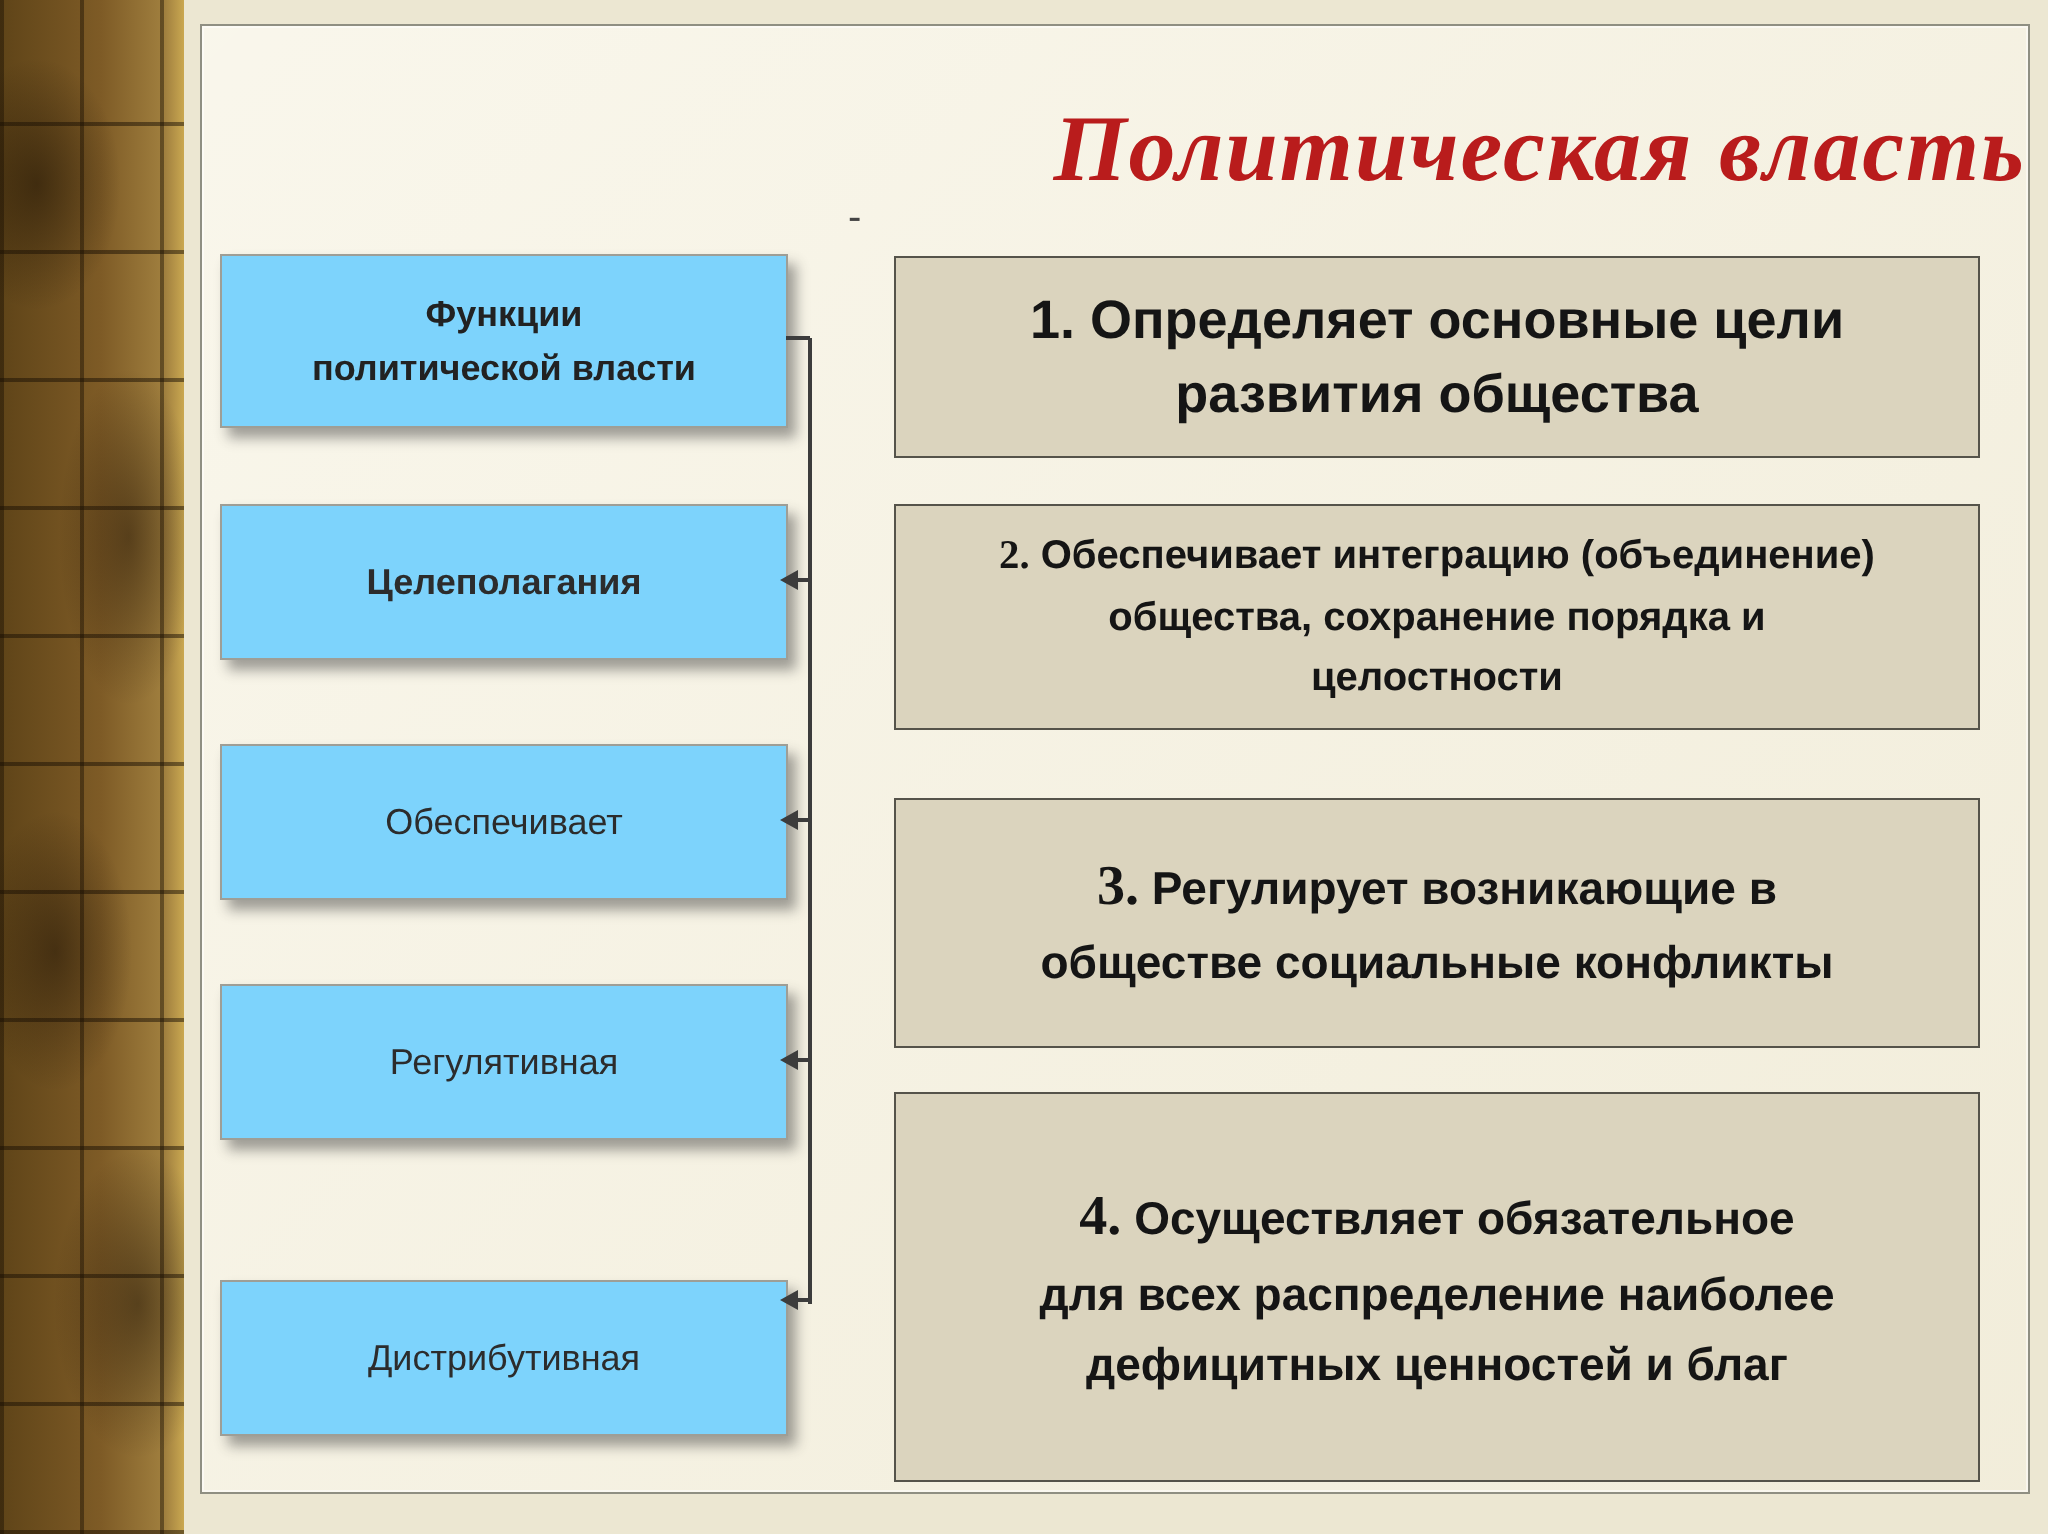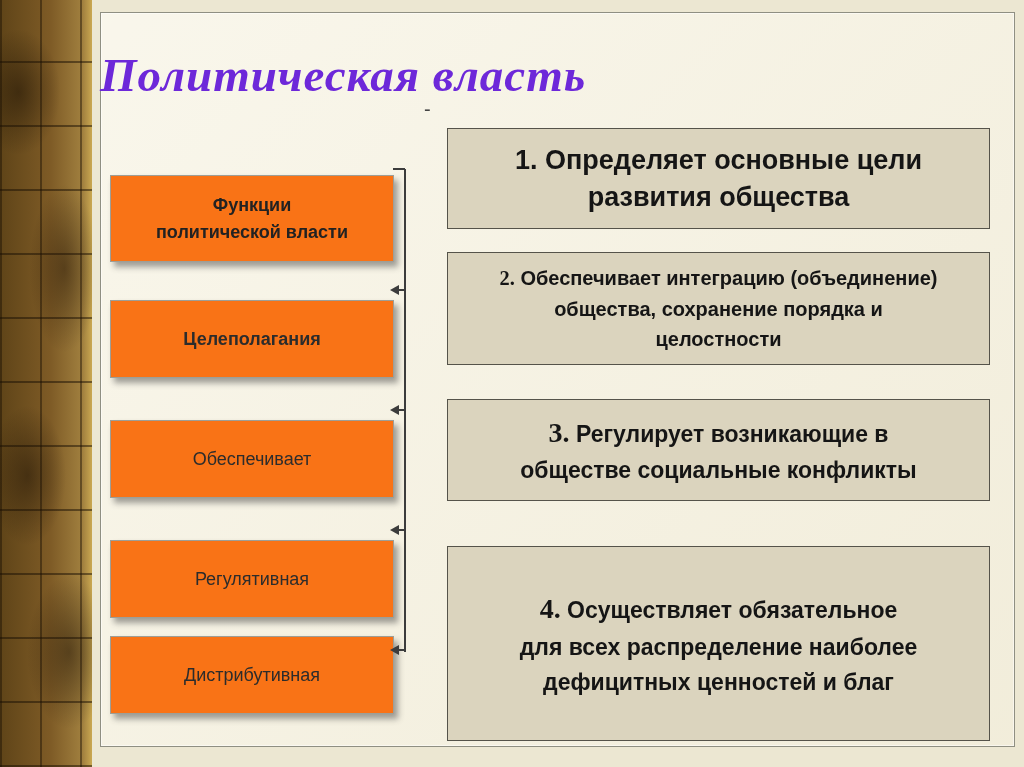--- a/index.html
+++ b/index.html
@@ -26,45 +26,45 @@
   
   .slide-frame{
     position:absolute;left:100px;top:12px;width:913px;height:733px;
     background:#f6f2e1;
     background-image:linear-gradient(135deg, rgba(255,255,255,.35), rgba(210,200,170,.12));
     border:1px solid #8f8f82;
     box-shadow:0 0 0 1px rgba(255,255,255,.5) inset;
   }
   .title{
     position:absolute;left:100px;top:48px;width:913px;
-    text-align:left;
+    text-align:right;
     font-family:"Liberation Serif",serif;
     font-style:italic;font-weight:bold;
     font-size:47px;letter-spacing:1px;
-    color:#6d28d9;
+    color:#b91c1c;
   }
   .decor-dash{
     position:absolute;left:424px;top:98px;
     font-size:20px;color:#444;
   }
   
   .fbox{
     position:absolute;left:110px;width:282px;
-    background:#f97316;
+    background:#7dd3fc;
     border:1px solid #9e9e96;
     box-shadow:4px 5px 6px rgba(50,50,50,.45);
     display:flex;align-items:center;justify-content:center;
-    text-align:center;color:#2c2c2c;margin-top:48px;
+    text-align:center;color:#2c2c2c;
   }
   .fbox .wrap{white-space:pre-line;line-height:1.45;}
   .fbox-header{top:127px;height:85px;font-weight:bold;font-size:18px;color:#222;}
   .fbox-1{top:252px;height:76px;font-size:18px;font-weight:bold;}
   .fbox-2{top:372px;height:76px;font-size:18px;}
   .fbox-3{top:492px;height:76px;font-size:18px;}
-  .fbox-4{top:588px;height:76px;font-size:18px;}
+  .fbox-4{top:640px;height:76px;font-size:18px;}
   
   .cline{position:absolute;background:#3c3c3c;}
   .v-line{left:404px;top:169px;width:2px;height:483px;}
   .stub{left:393px;top:168px;width:12px;height:2px;}
   .a-line{width:8px;height:2px;left:398px;}
   .a-head{
     position:absolute;left:390px;width:0;height:0;
     border-top:5px solid transparent;
     border-bottom:5px solid transparent;
     border-right:9px solid #3c3c3c;
@@ -79,21 +79,21 @@
     background:#dbd4be;
     border:1px solid#55534a;
     display:flex;align-items:center;justify-content:center;
     text-align:center;font-weight:bold;color:#151515;
     padding:0 25px;box-sizing:border-box;
   }
   .dbox .txt{white-space:pre-line;}
   .dbox .num{font-family:"Liberation Serif",serif;}
   .dbox-1{top:128px;height:101px;font-size:27px;line-height:1.35;}
   .dbox-2{top:252px;height:113px;font-size:20px;line-height:1.5;}
-  .dbox-3{top:399px;height:102px;font-size:23px;line-height:1.45;}
+  .dbox-3{top:399px;height:125px;font-size:23px;line-height:1.45;}
   .dbox-4{top:546px;height:195px;font-size:23px;line-height:1.5;}
   .dbox-1 .num{font-size:1em;font-family:"Liberation Sans",sans-serif;}
   .dbox-2 .num{font-size:1.02em;}
   .dbox-3 .num{font-size:1.22em;}
   .dbox-4 .num{font-size:1.22em;}
 </style>
 </head>
 <body>
 
 <div class="strip"></div>

